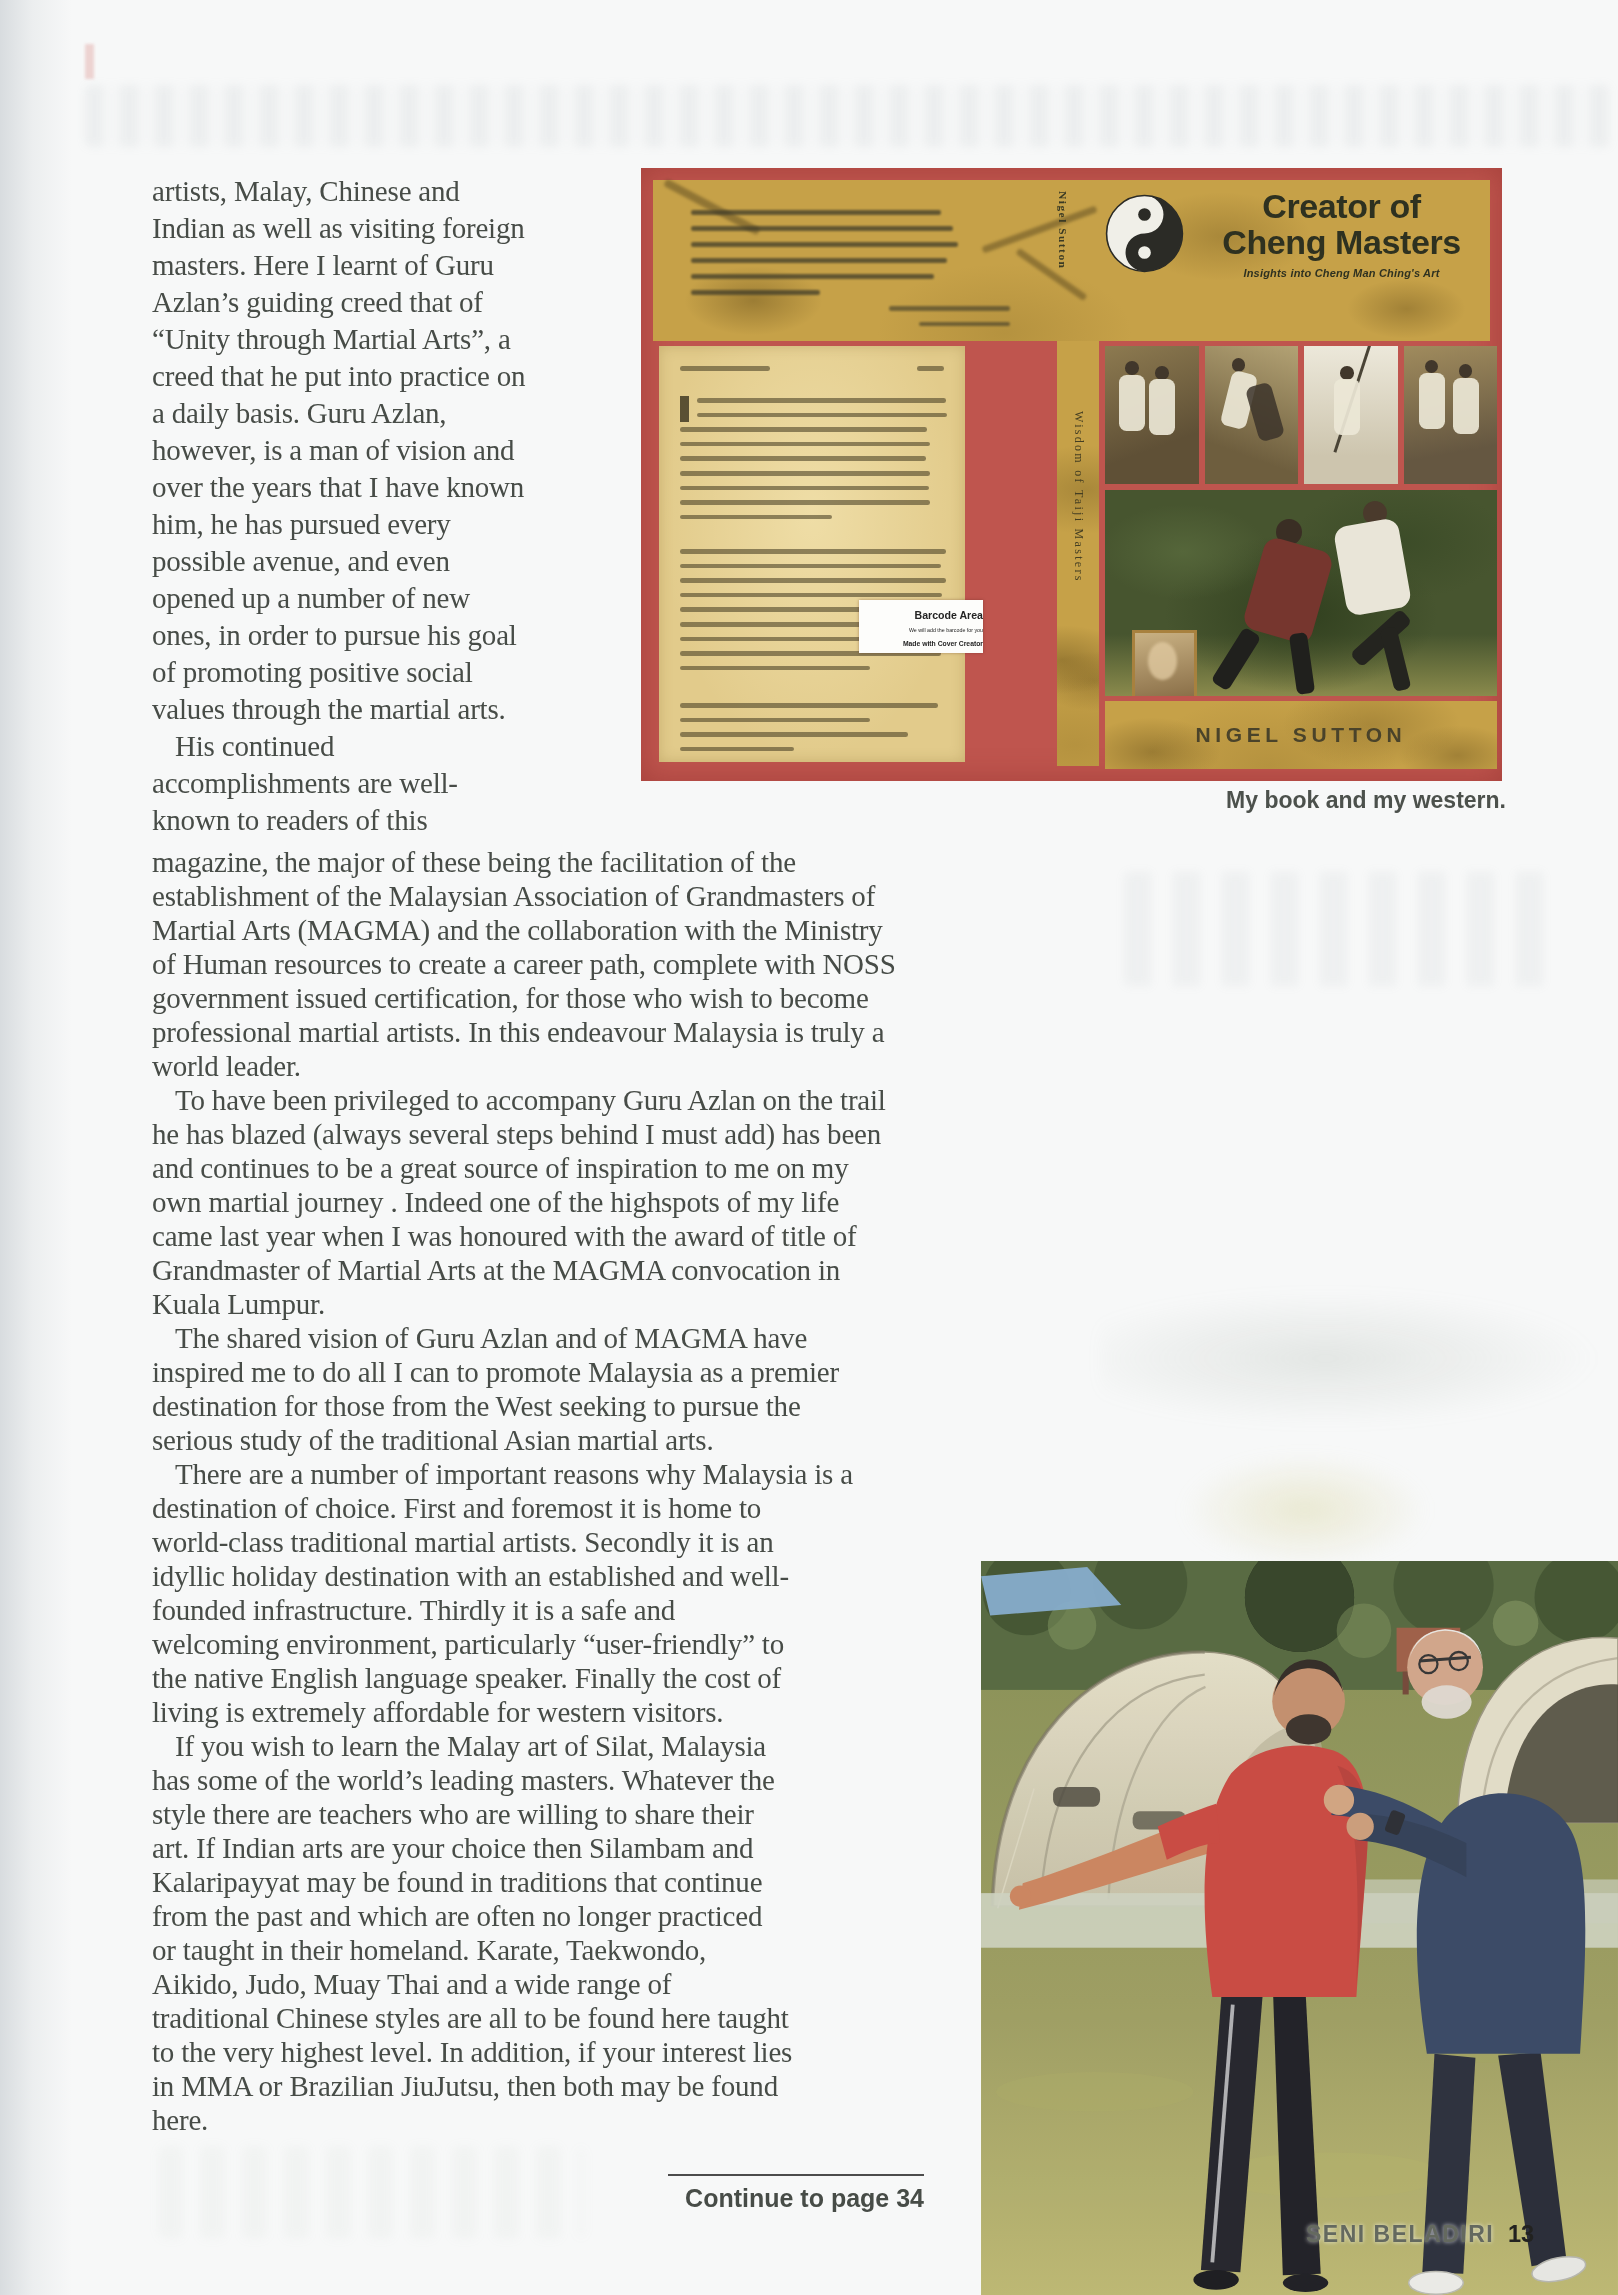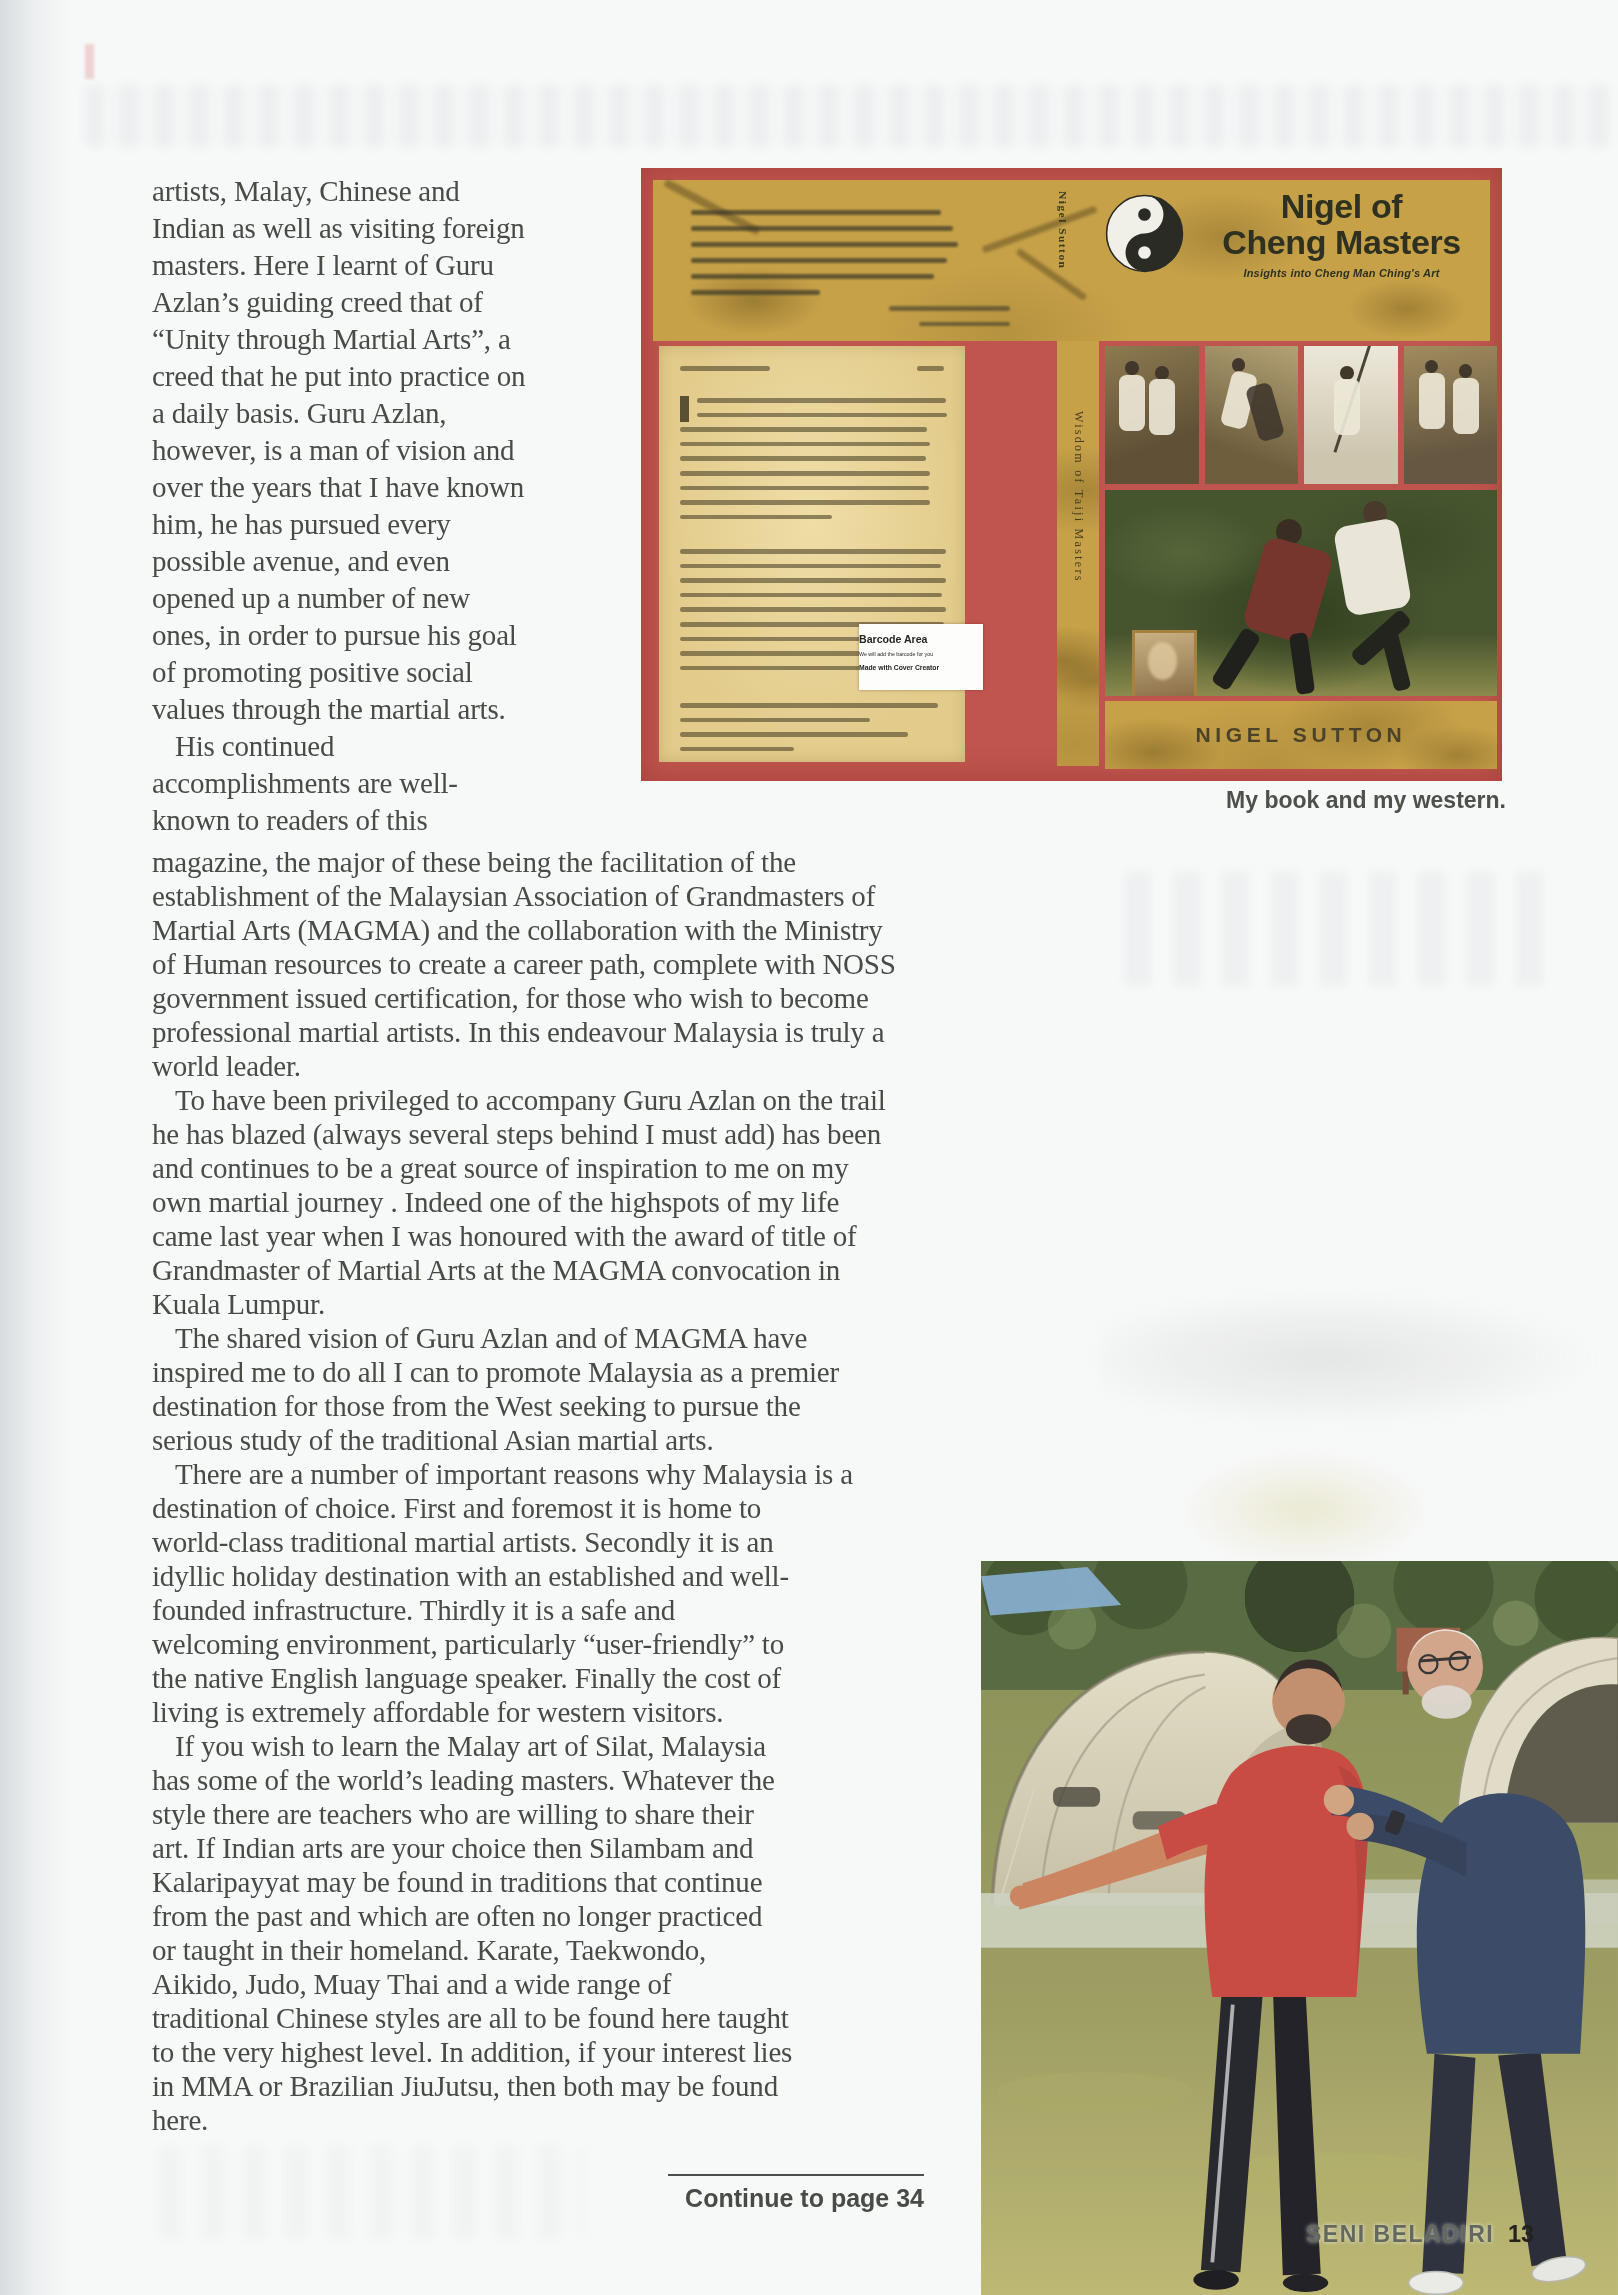--- a/index.html
+++ b/index.html
@@ -67,22 +67,22 @@
   .back-panel{left:18px;top:178px;width:306px;height:416px;background:#e2cb8b;
      background-image:radial-gradient(ellipse at 50% 40%,rgba(255,244,200,.45),transparent 70%);
      box-shadow:inset 0 0 13.7px rgba(120,90,30,.25);}
   .pbar{height:4.6px;border-radius:2.3px;background:#53492c;opacity:.62;filter:blur(0.6px);margin-bottom:10px;}
   .hdr-row{position:absolute;left:21px;top:20px;width:264px;height:6px;}
   .dropcap{position:absolute;left:21px;top:50px;width:9px;height:26px;background:#39321e;opacity:.8;filter:blur(0.4px);}
   .panel-p1{position:absolute;left:38px;top:52px;width:250px;}
   .panel-p2{position:absolute;left:21px;top:203px;width:267px;}
   .panel-p3{position:absolute;left:21px;top:357px;width:267px;}
 
-  .barcode-box{left:218px;top:456px;width:124px;height:66px;background:#fdfdfb;
-     font-family:"Liberation Sans","DejaVu Sans",sans-serif;text-align:left;color:#242424;
+  .barcode-box{left:218px;top:432px;width:124px;height:53px;background:#fdfdfb;
+     font-family:"Liberation Sans","DejaVu Sans",sans-serif;text-align:right;color:#242424;
      box-shadow:0 0 3px rgba(80,30,25,.4);}
   .bc1{margin-top:9px;font-size:10.6px;font-weight:bold;filter:blur(0.3px);}
   .bc2{margin-top:6px;font-size:5.3px;filter:blur(0.3px);}
   .bc3{margin-top:6.8px;font-size:6.8px;font-weight:bold;filter:blur(0.3px);}
 
   .spine-strip{left:416px;top:173px;width:42px;height:425px;}
   .spine-title{position:absolute;left:50%;transform:translateX(-50%);top:70px;height:250px;
      writing-mode:vertical-rl;font-size:12px;color:#443e22;letter-spacing:2.3px;filter:blur(0.3px);
      font-family:"Liberation Serif",serif;}
 
@@ -179,21 +179,21 @@
       <div class="abs yinyang">
         <svg width="79" height="79" viewBox="0 0 100 100">
           <circle cx="50" cy="50" r="48" fill="#f0efe8" stroke="#2b2b26" stroke-width="2"></circle>
           <path d="M50,2 A48,48 0 0 1 50,98 A24,24 0 0 1 50,50 A24,24 0 0 0 50,2 Z" fill="#2b2b26"></path>
           <circle cx="50" cy="26" r="8" fill="#2b2b26"></circle>
           <circle cx="50" cy="74" r="8" fill="#f0efe8"></circle>
         </svg>
       </div>
 
       <div class="abs title-wrap">
-        <div class="title-line">Nigel of</div>
+        <div class="title-line">Creator of</div>
         <div class="title-line">Cheng Masters</div>
         <div class="subtitle">Insights into Cheng Man Ching's Art</div>
       </div>
     </div>
 
     <div class="abs back-panel">
       <div class="hdr-row">
         <div class="pbar" style="width:90px;float:left;"></div>
         <div class="pbar" style="width:27px;float:right;"></div>
       </div>

